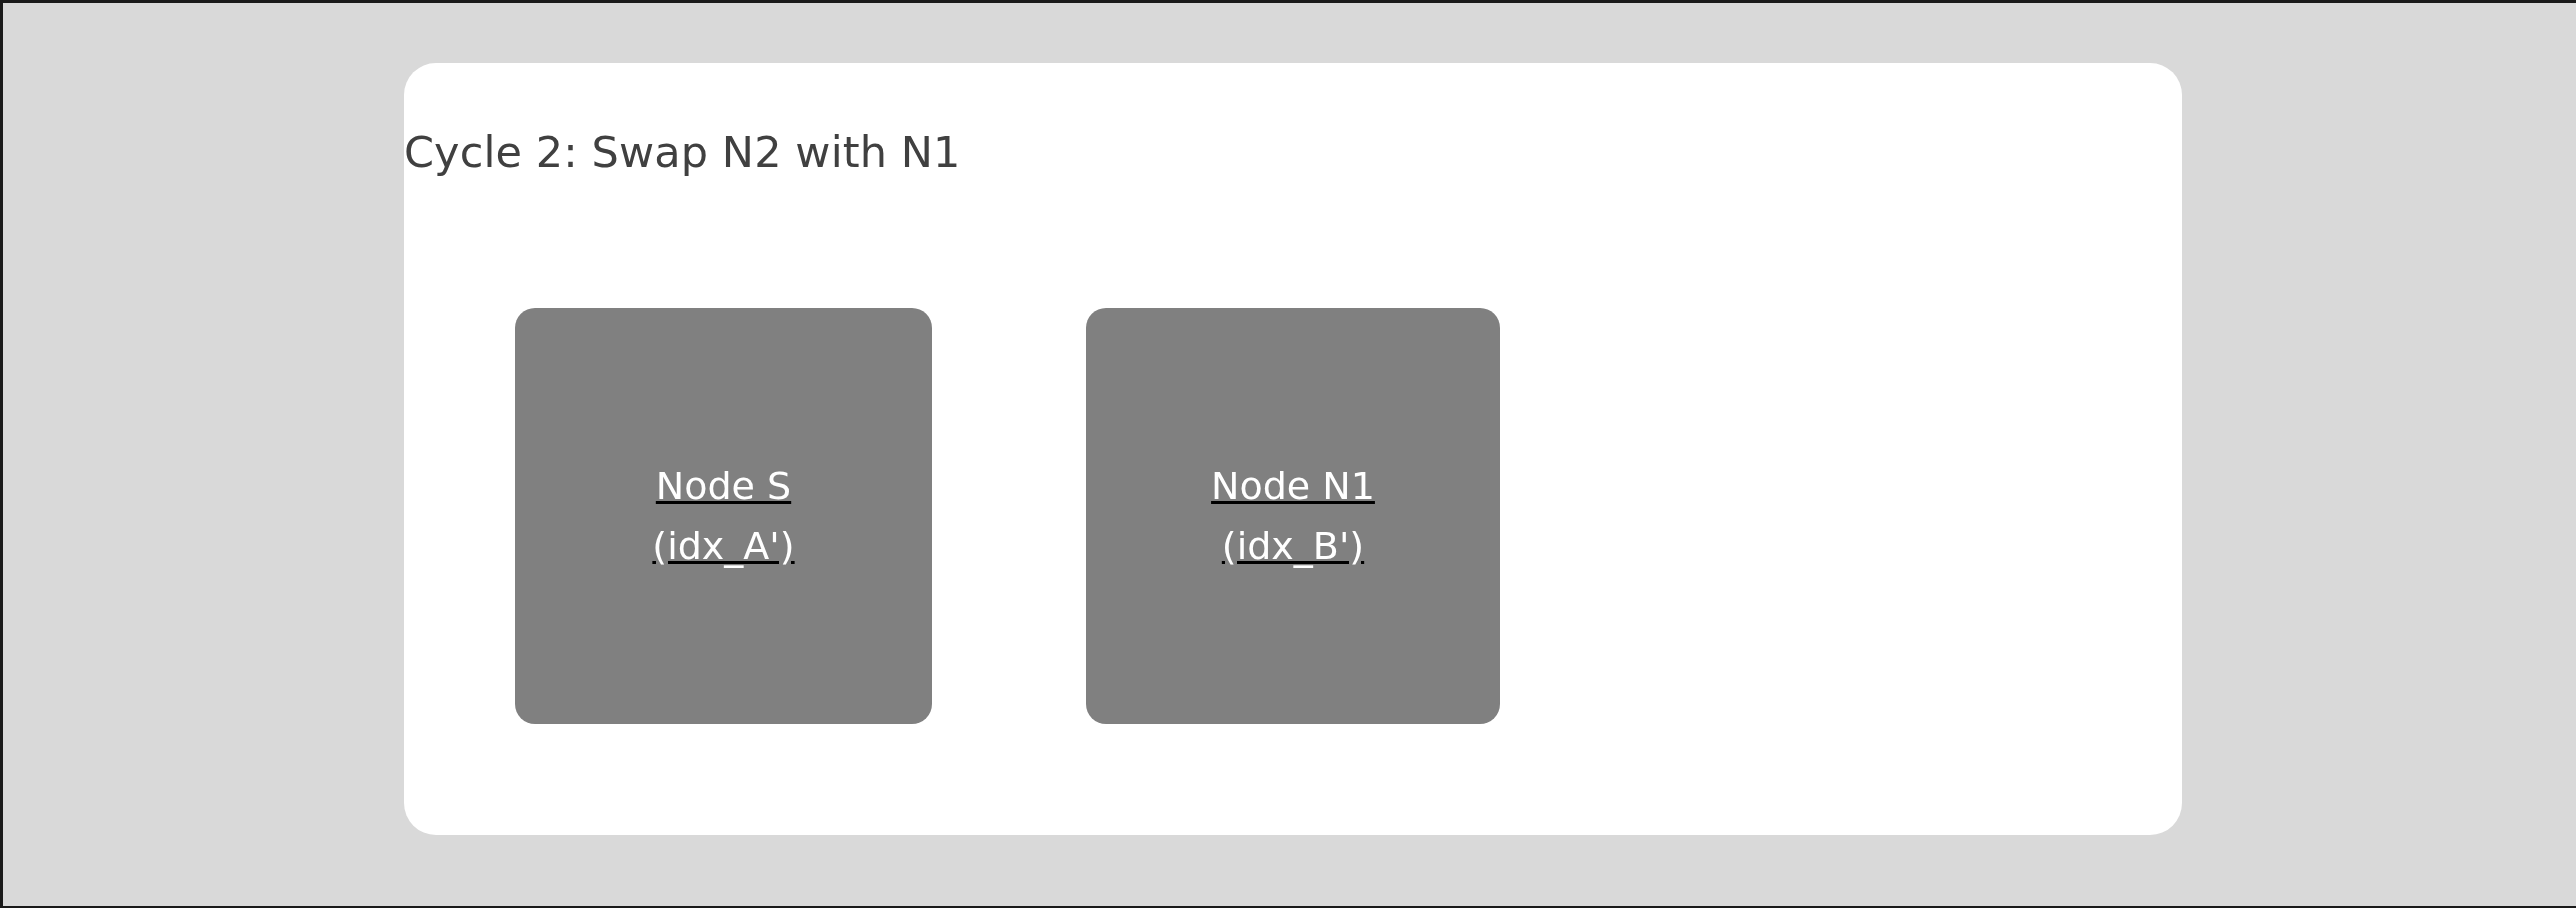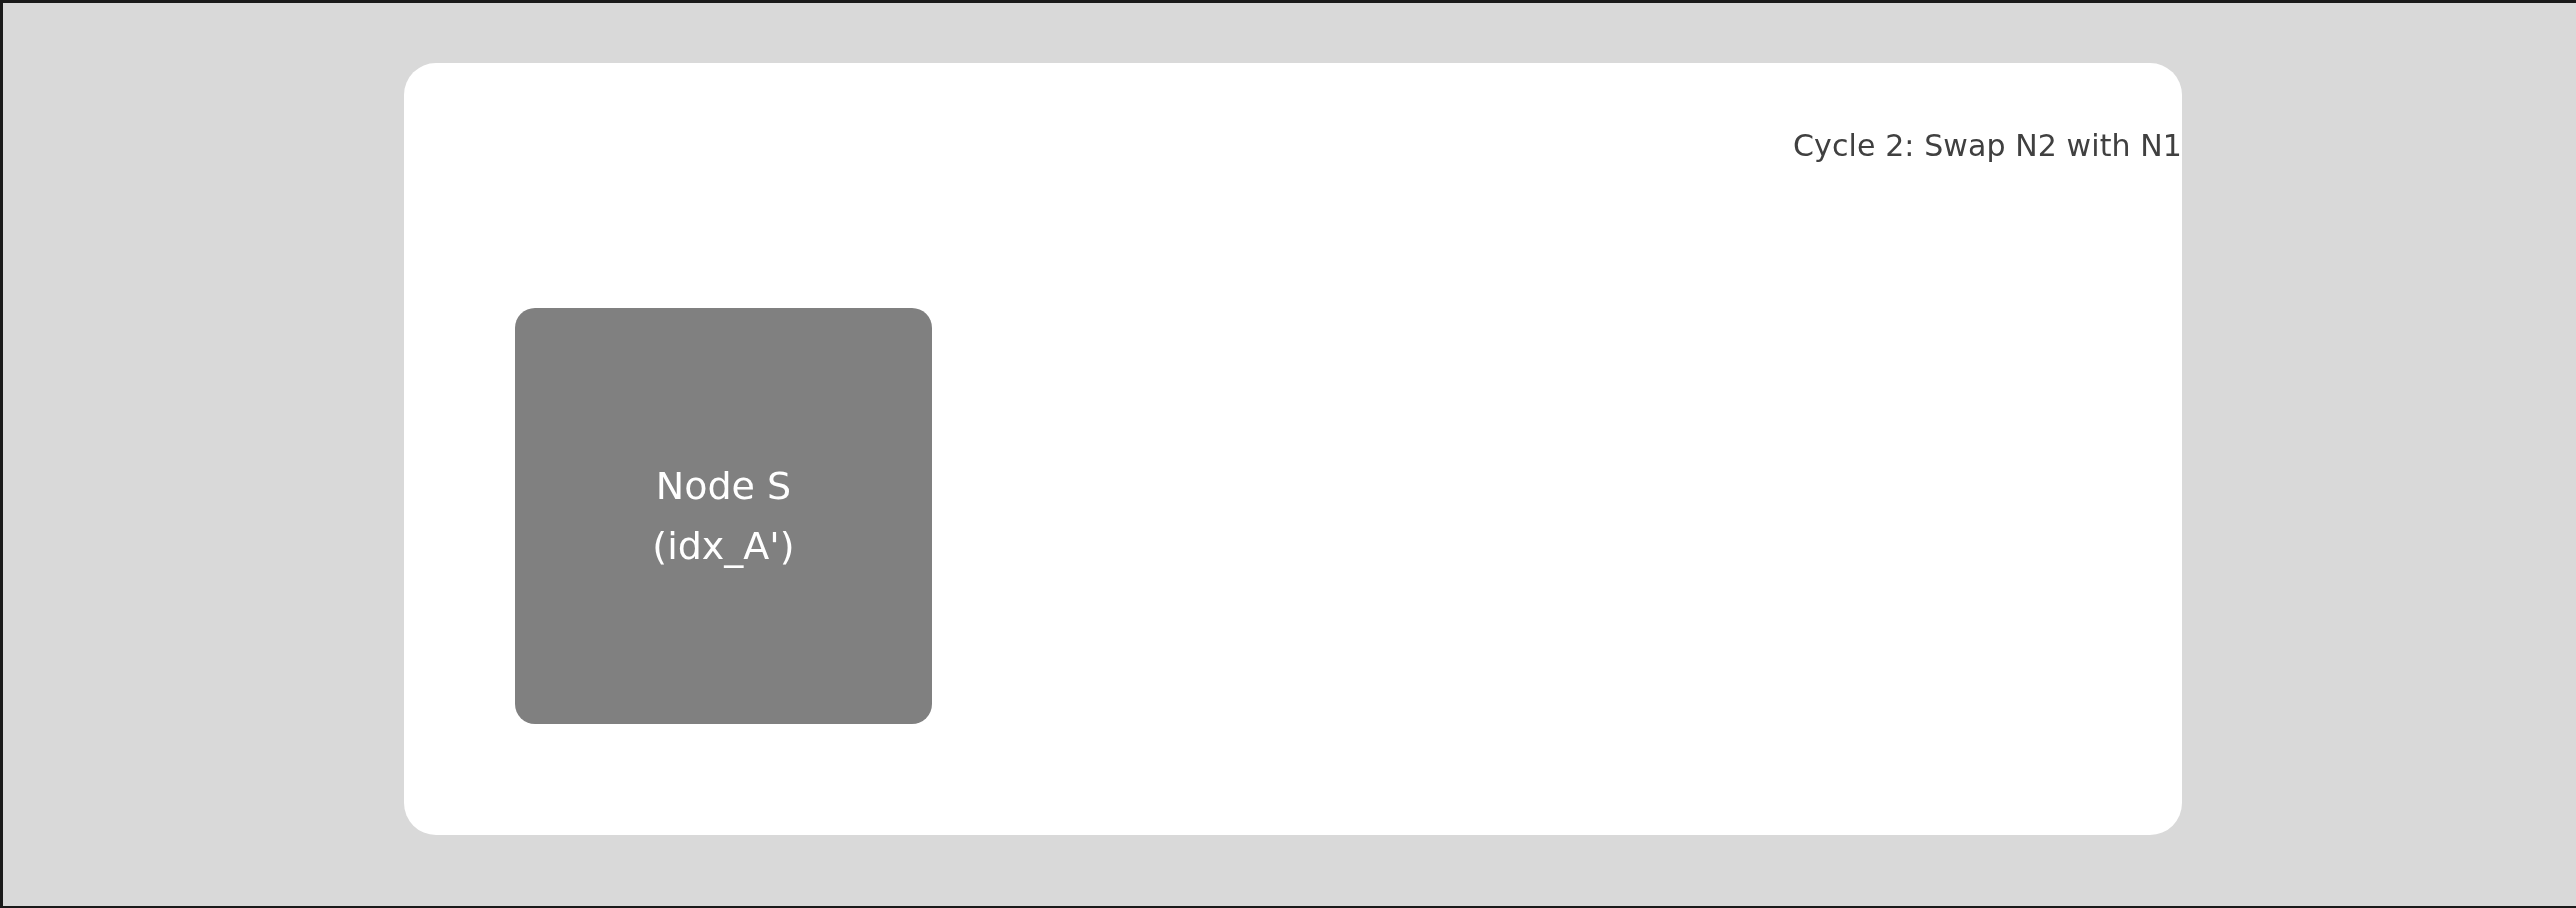--- a/index.html
+++ b/index.html
@@ -39,23 +39,23 @@
     height: 772px;
     background: #ffffff;
     border-radius: 32px;
   }
 
   #card-title {
     position: absolute;
     left: 0;
     top: 0;
     width: 1778px;
-    text-align: right;
+    text-align: left;
     padding-top: 68px;
-    font-size: 30px;
+    font-size: 43px;
     line-height: 1.0;
     color: #404040;
     letter-spacing: 0.1px;
     white-space: nowrap;
   }
 
   #node-row {
     position: absolute;
     left: 0;
     top: 245px;
@@ -70,20 +70,21 @@
     border-radius: 20px;
     display: flex;
     flex-direction: column;
     align-items: center;
     justify-content: center;
   }
 
   .node-box.filled {
     background: #808080;
     border: none;
+    text-decoration: underline;
   }
 
   .node-box.outlined {
     background: #ffffff;
     border: 4.5px solid #808080;
   }
 
   .node-title,
   .node-sub {
     font-size: 38px;
@@ -120,18 +121,22 @@
 
     <div id="card-title">Cycle 2: Swap N2 with N1</div>
 
     <div id="node-row">
 
       <div id="node-0" class="node-box filled">
         <div class="node-title">Node S</div>
         <div class="node-sub">(idx_A')</div>
       </div>
 
+      <div id="node-1" class="node-box filled">
+        <div class="node-title">Node N1</div>
+        <div class="node-sub">(idx_B')</div>
+      </div>
 
 
     </div>
   </div>
 </div>
 
 
 </body></html>

